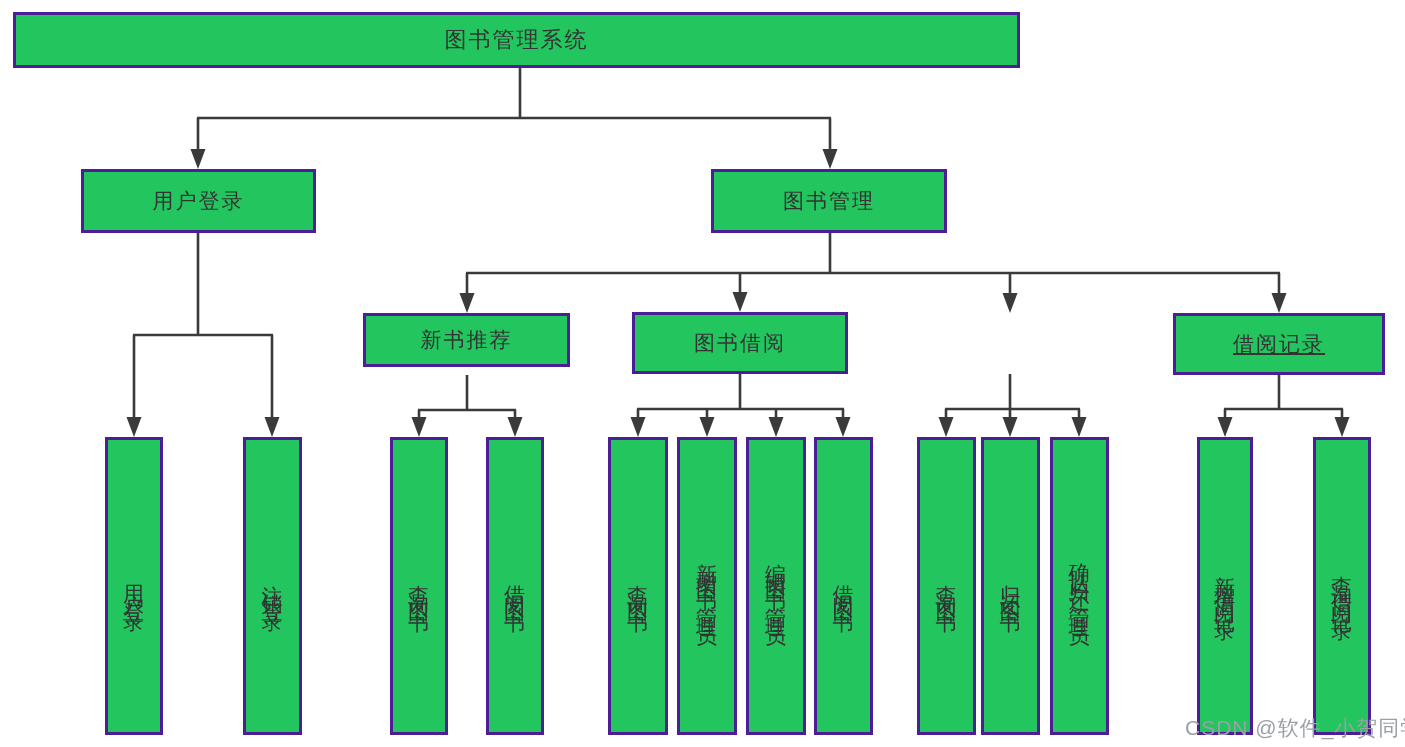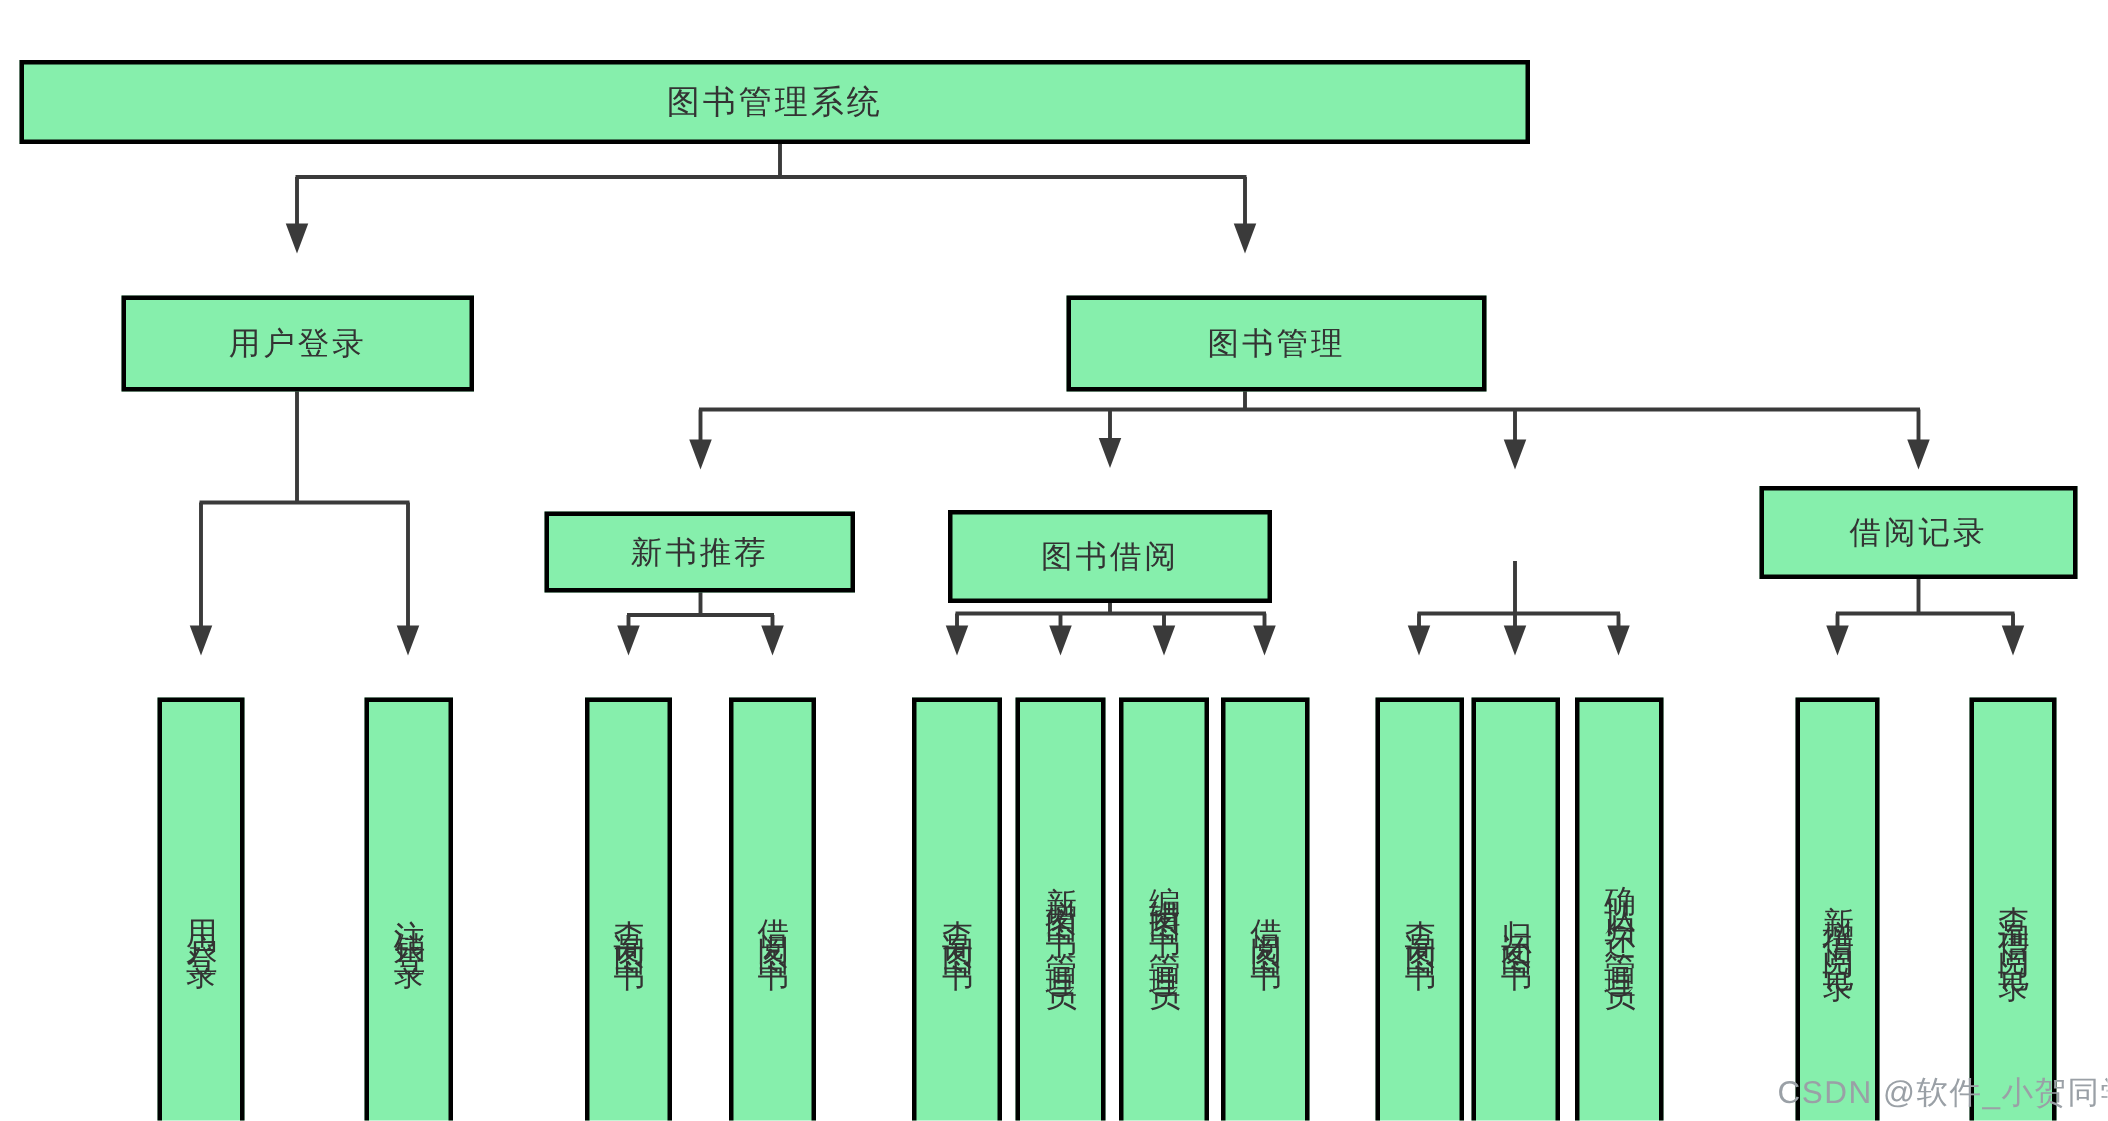--- a/index.html
+++ b/index.html
@@ -6,24 +6,24 @@
   body{
     width:1405px;height:747px;position:relative;overflow:hidden;
     background:#ffffff;
     font-family:"Liberation Sans","DejaVu Sans",sans-serif;
     color:#333333;
   }
   #diagram{position:absolute;left:0;top:0;width:1405px;height:747px;}
   svg.connectors{position:absolute;left:0;top:0;width:1405px;height:747px;z-index:1;}
   .node{
     position:absolute;z-index:2;
-    background:#86efac;
-    border:3px solid #000000;
+    background:#22c55e;
+    border:3px solid #4c1d95;
     box-sizing:border-box;
-    display:flex;align-items:center;justify-content:center;margin-top:28px;
+    display:flex;align-items:center;justify-content:center;
   }
   .node.h{font-size:21px;letter-spacing:2px;}
   .node.root{font-size:22px;}
   .node.v span{
     writing-mode:vertical-rl;
     text-orientation:mixed;
     font-size:21px;
     letter-spacing:9px;
     line-height:1;
     white-space:nowrap;
@@ -103,25 +103,25 @@
       <polygon points="1002.5,417 1017.5,417 1010,437"></polygon>
       <polygon points="1071.5,417 1086.5,417 1079,437"></polygon>
       <polygon points="1217.5,417 1232.5,417 1225,437"></polygon>
       <polygon points="1334.5,417 1349.5,417 1342,437"></polygon>
     </g>
   </svg>
 
   <div class="node h root" style="left:13px;top:12px;width:1007px;height:56px;">图书管理系统</div>
 
   <div class="node h" style="left:81px;top:169px;width:235px;height:64px;">用户登录</div>
-  <div class="node h" style="left:711px;top:169px;width:280px;height:64px;">图书管理</div>
+  <div class="node h" style="left:711px;top:169px;width:236px;height:64px;">图书管理</div>
 
   <div class="node h" style="left:363px;top:313px;width:207px;height:54px;">新书推荐</div>
   <div class="node h" style="left:632px;top:312px;width:216px;height:62px;">图书借阅</div>
-  <div class="node h" style="left:1173px;top:296px;width:212px;height:62px;">借阅记录</div>
+  <div class="node h" style="left:1173px;top:313px;width:212px;height:62px;text-decoration:underline;">借阅记录</div>
 
   <div class="node v" style="left:105px;top:437px;width:58px;height:298px;">
     <span>用户登录</span>
   </div>
   <div class="node v" style="left:243px;top:437px;width:59px;height:298px;">
     <span>注销登录</span>
   </div>
 
   <div class="node v" style="left:390px;top:437px;width:58px;height:298px;">
     <span>查询图书</span>

